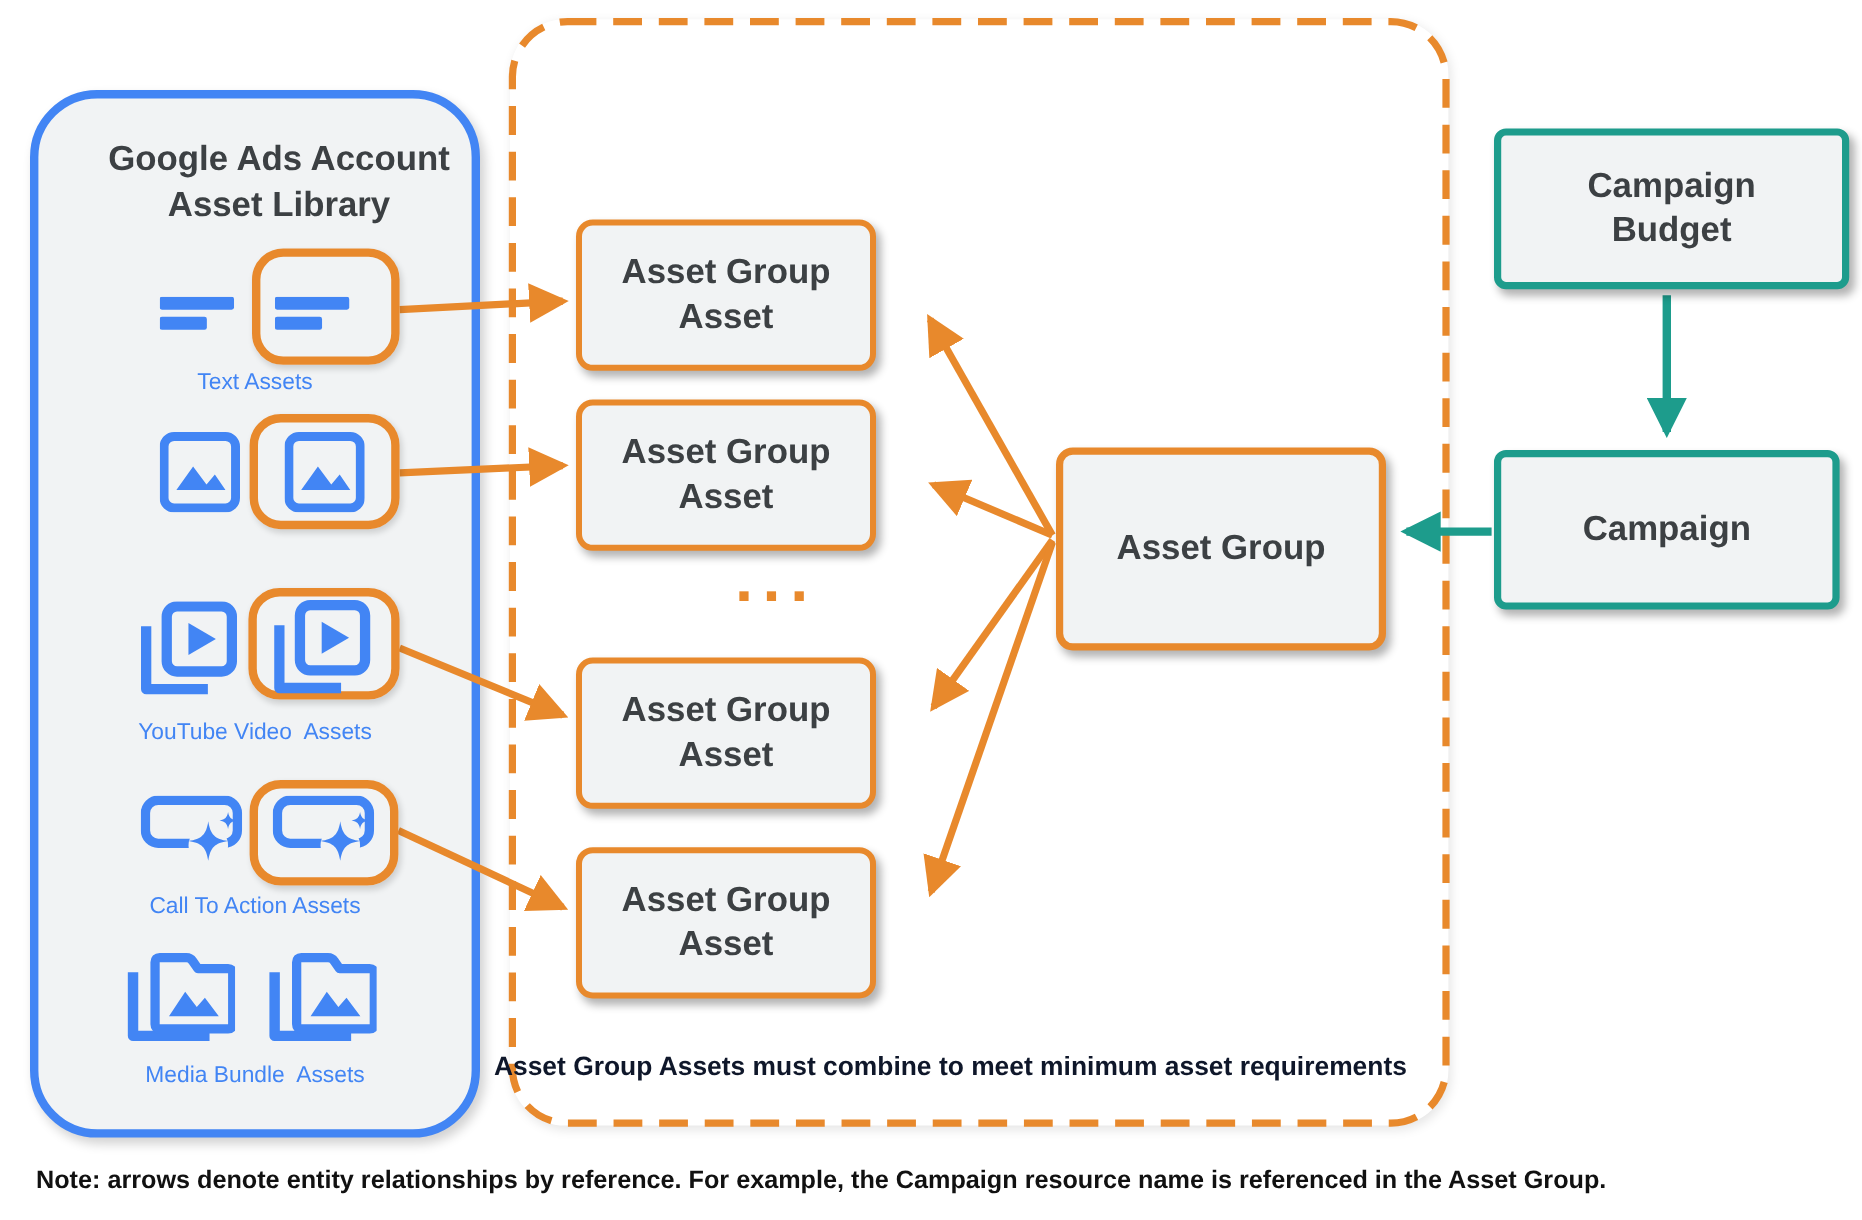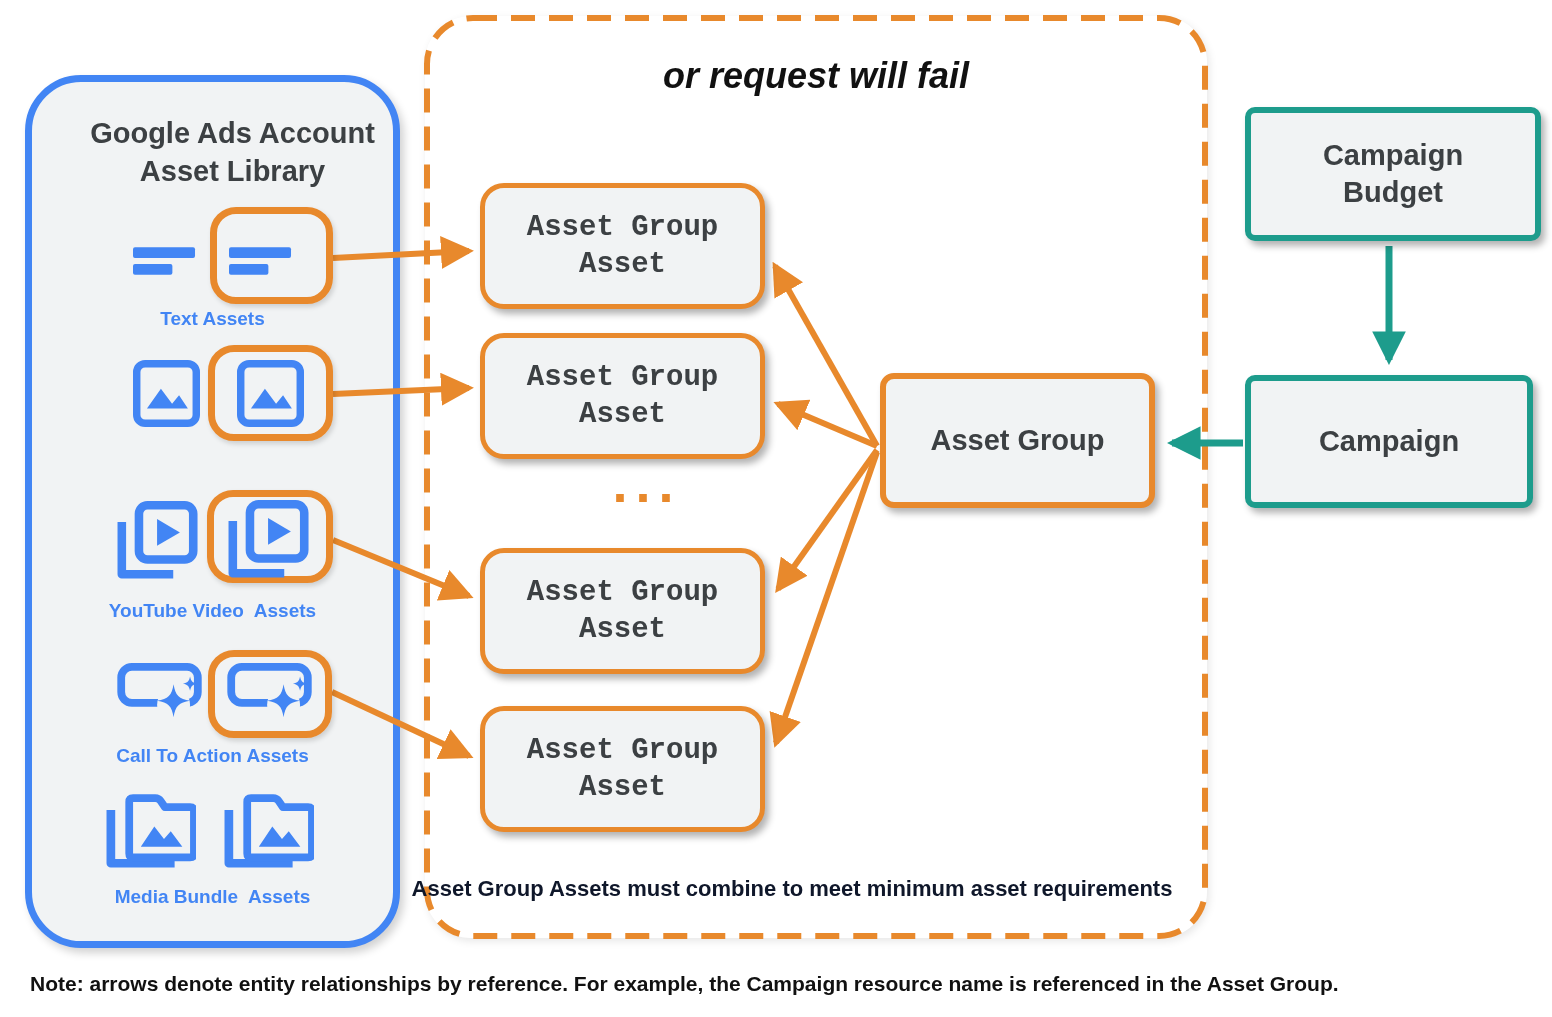--- a/index.html
+++ b/index.html
@@ -12,21 +12,21 @@
   svg.arrows { position:absolute; left:0; top:0; z-index:1; }
   .node { position:absolute; z-index:2; }
 
   
   .panel-bg { left:25px; top:75px; width:375px; height:873px;
     background:var(--panel-fill); border:7px solid var(--blue); border-radius:56px;
     box-shadow:4px 5px 9px rgba(0,0,0,.18); }
   .panel-title { left:25px; top:114px; width:375px; text-align:center;
     font-size:29px; font-weight:bold; color:var(--text-dark); line-height:38px;padding-left:40px; }
   .lib-label { left:25px; width:375px; text-align:center; color:var(--blue);
-    font-size:19px; font-weight:bold; white-space:pre; }
+    font-size:19px; font-weight:normal; white-space:pre; }
 
   
   .wrap { border:7px solid var(--orange); border-radius:26px; background:transparent;
     box-shadow:2px 3px 5px rgba(0,0,0,.15); }
 
   .icon svg { display:block; }
 
   
   .dash-bg { left:425px; top:16px; width:782px; height:922px; background:#fff;
     border-radius:46px; box-shadow:2px 3px 9px rgba(0,0,0,.10); }
@@ -35,23 +35,23 @@
   .mutate-footer { left:401px; top:876px; width:782px; text-align:center;
     font-size:22px; font-weight:bold; color:#0f172a; }
   .dots { left:547px; top:448px; width:200px; text-align:center;
     font-size:54px; font-weight:bold; color:var(--orange); letter-spacing:8px; line-height:70px; }
 
   
   .box { display:flex; align-items:center; justify-content:center; text-align:center;
     background:var(--panel-fill); font-weight:bold; color:var(--text-dark);
     font-size:29px; line-height:1.28; box-shadow:4px 5px 7px rgba(0,0,0,.30); }
   .box span { display:block; }
-  .aga { left:480px; width:285px; height:126px; border:5px solid var(--orange); border-radius:24px;font-family:Liberation Mono, monospace; }
+  .aga { left:480px; width:250px; height:126px; border:5px solid var(--orange); border-radius:14px; }
   .aga span { max-width:215px; }
-  .asset-group { left:880px; top:373px; width:275px; height:135px;
+  .asset-group { left:880px; top:373px; width:275px; height:169px;
     border:6px solid var(--orange); border-radius:14px; }
   .teal-box { border:6px solid var(--teal); border-radius:10px; }
   .campaign-budget { left:1245px; top:107px; width:296px; height:134px; }
   .campaign-budget span { max-width:200px; }
   .campaign { left:1245px; top:375px; width:288px; height:133px; }
 
   .note { left:30px; top:972px; width:1505px; font-size:21px; font-weight:bold; color:#111; }
 </style>
 </head>
 <body>
@@ -175,21 +175,20 @@
       </svg>
     </div>
   <div class="node icon" style="left:221px; top:785px;">
       <svg width="93" height="85">
         <use href="#i-media"></use>
       </svg>
     </div>
   <div class="node lib-label" style="top:886px;">Media Bundle  Assets</div>
 
   <div class="node mutate-title">
-    <div>or request will fail</div>
   </div>
 
   <div class="node box aga" style="top:183px;">
       <span>Asset Group Asset</span>
     </div>
   <div class="node box aga" style="top:333px;">
       <span>Asset Group Asset</span>
     </div>
   <div class="node dots">...</div>
   <div class="node box aga" style="top:548px;">

